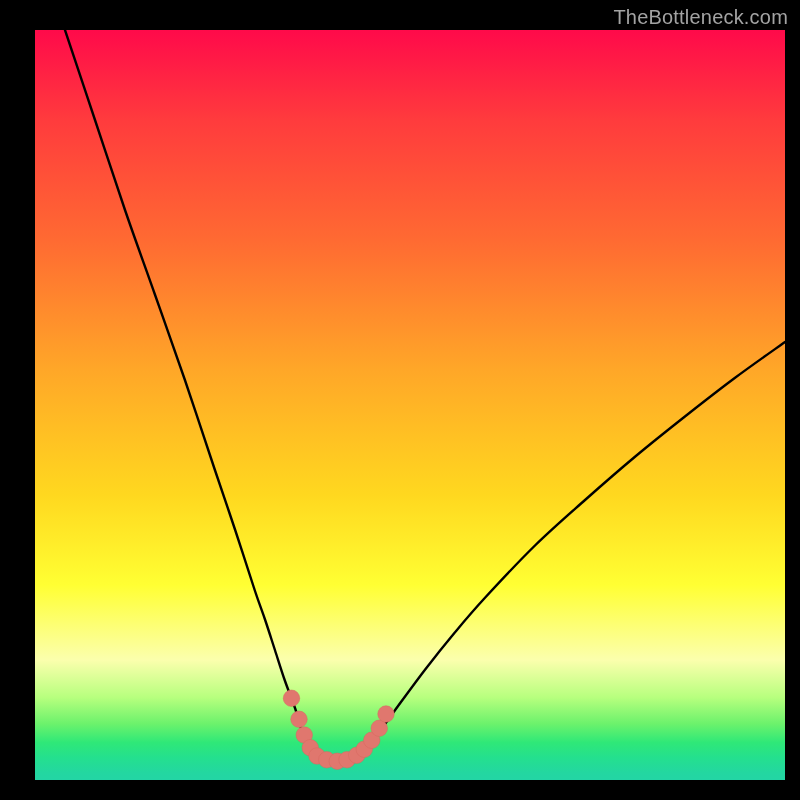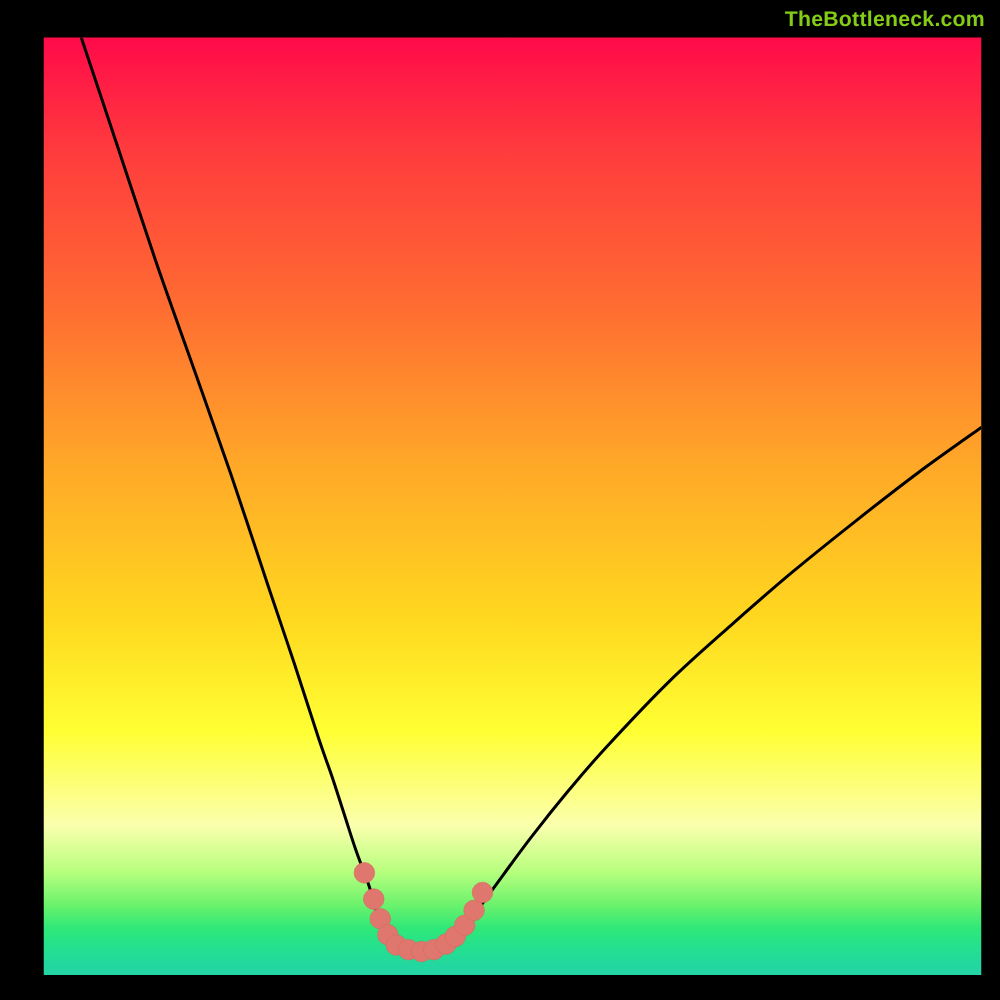--- a/index.html
+++ b/index.html
@@ -38,23 +38,23 @@
       #2fe878 95%,
       #24e08e 97%,
       #23d7a0 99%,
       #23d5a5 100%
     );
   }
   .watermark {
     position: absolute;
     top: 6px;
     right: 12px;
-    color: #84cc16;
-    font-size: 17px;
-    font-weight: 700;
+    color: #a3a3a3;
+    font-size: 20px;
+    font-weight: 400;
     letter-spacing: 0.2px;
     user-select: none;
   }
   svg.curves {
     position: absolute;
     left: 0;
     top: 0;
     width: 750px;
     height: 750px;
   }

